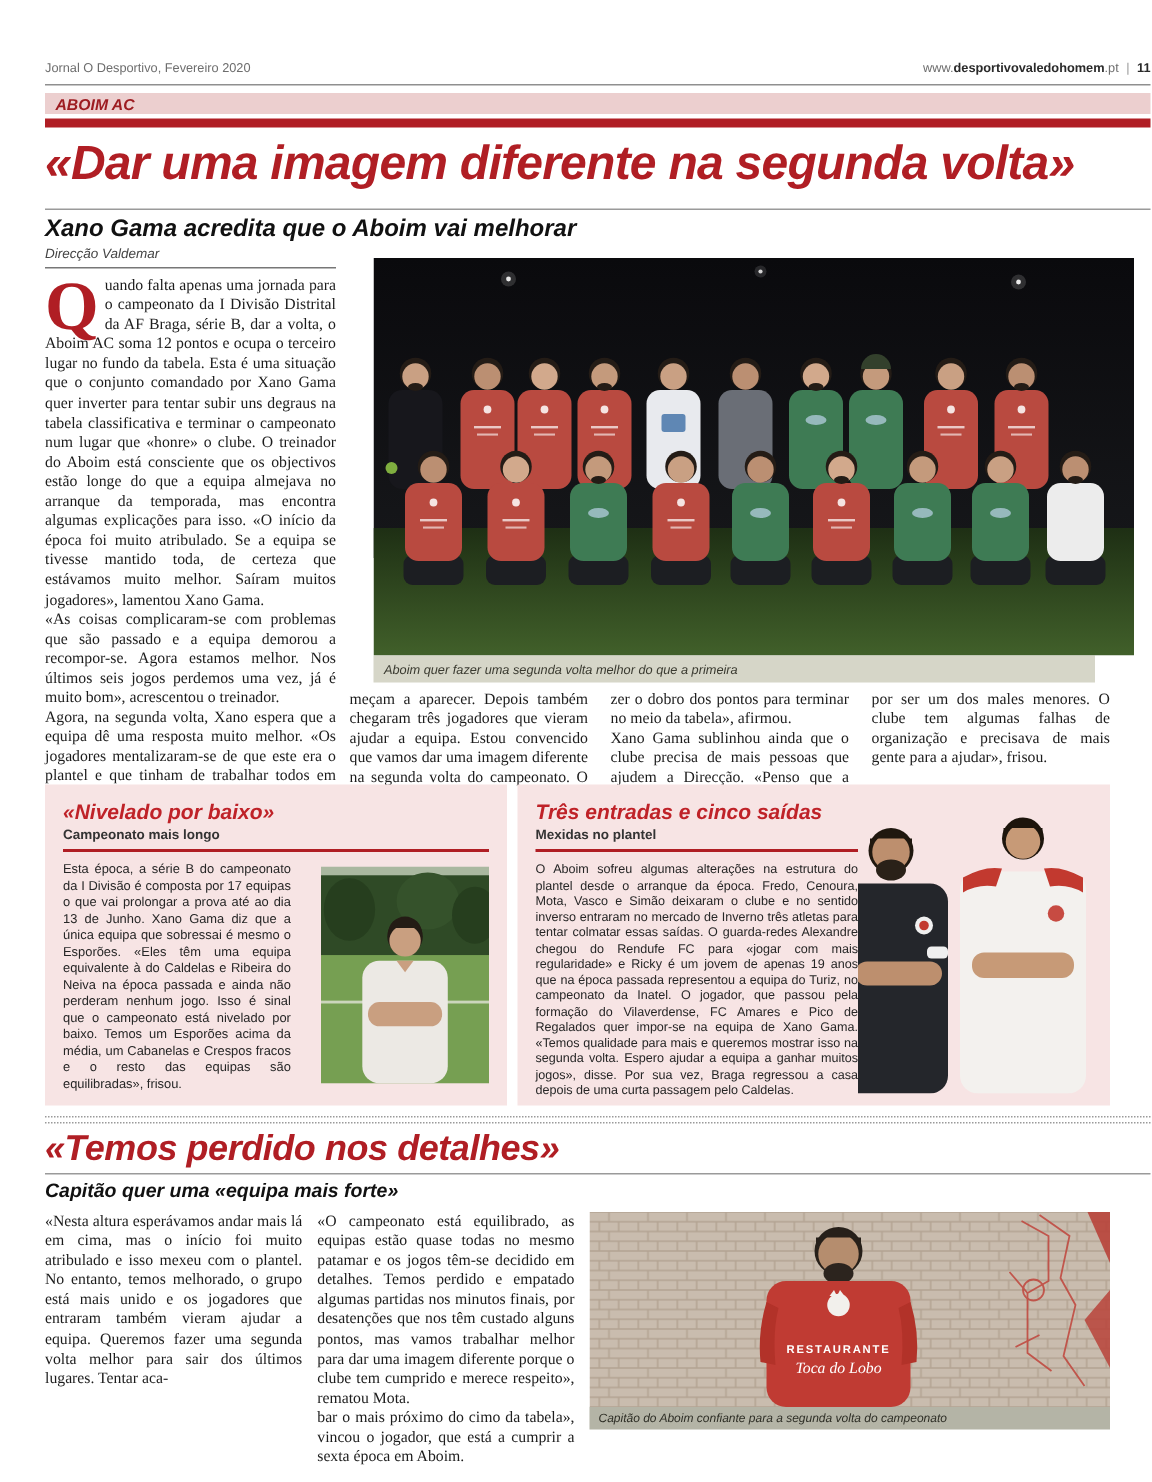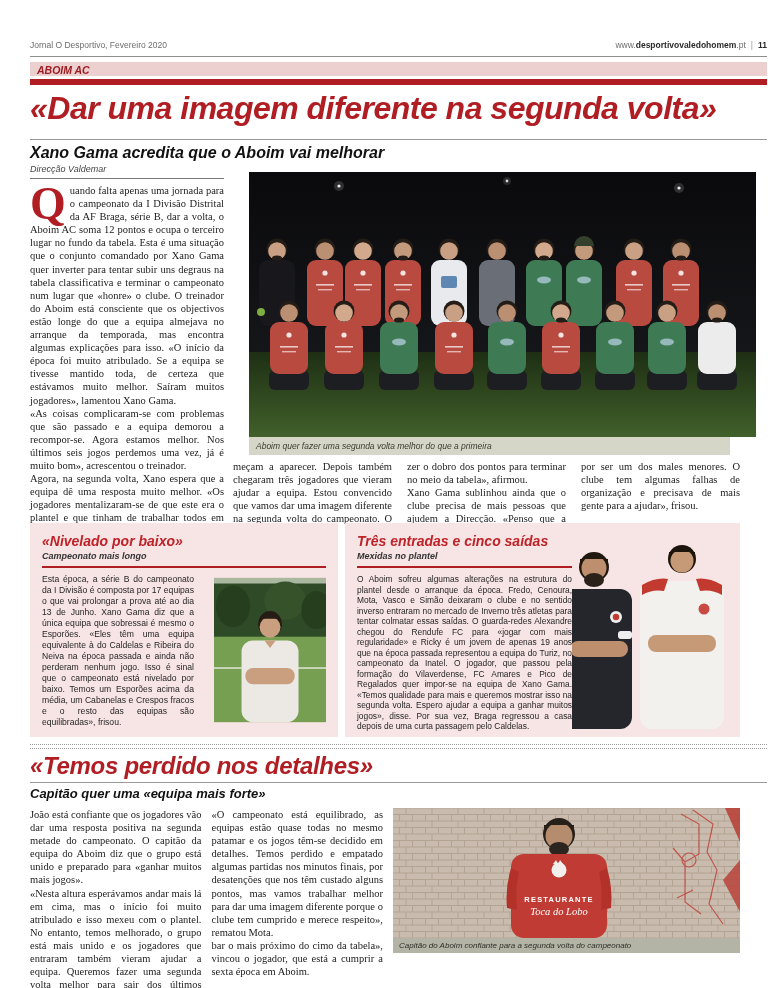--- a/index.html
+++ b/index.html
@@ -45,21 +45,21 @@
 
   
   .under-cols{top:460px;left:233px;width:507px;display:flex;gap:15px;}
   .under-cols .ucol{flex:1;}
 
   
   .infobox{background:#f7e4e4;box-sizing:border-box;padding:10px 12px;}
   .box1{top:523px;left:30px;width:308px;height:214px;}
   .box2{top:523px;left:345px;width:395px;height:214px;}
   .ib-title{color:#bf2228;font-weight:bold;font-style:italic;font-size:14px;}
-  .ib-sub{font-size:9px;font-weight:bold;font-style:italic;color:#333;margin-top:2px;}
+  .ib-sub{font-size:9px;font-weight:bold;color:#333;margin-top:2px;}
   .ib-rule{border-top:2px solid #b01e24;margin-top:5px;margin-bottom:6px;}
   .ib-text{font-size:8.6px;line-height:11px;text-align:justify;color:#262626;}
   .box1 .ib-flex{display:flex;gap:20px;}
   .box1 .ib-text{width:160px;}
   .box2 .ib-rule{width:215px;}
   .box2 .ib-text{width:215px;line-height:10.5px;font-size:8.4px;}
   .box2-photo{position:absolute;right:8px;top:8px;}
 
   
   .dotted-sep{top:744px;left:30px;right:30px;height:3px;
@@ -307,21 +307,20 @@
   </div>
 
   <div class="abs dotted-sep"></div>
 
   <div class="abs bottom-headline">«Temos perdido nos detalhes»</div>
   <div class="abs bottom-rule"></div>
   <div class="abs bottom-subhead">Capitão quer uma «equipa mais forte»</div>
 
   <div class="abs bottom-cols bodytext">
     <div class="bcol">
-      <p>João está confiante que os jogadores vão dar uma resposta positiva na segunda metade do campeonato. O capitão da equipa do Aboim diz que o grupo está unido e preparado para «ganhar muitos mais jogos».</p>
       <p>«Nesta altura esperávamos andar mais lá em cima, mas o início foi muito atribulado e isso mexeu com o plantel. No entanto, temos melhorado, o grupo está mais unido e os jogadores que entraram também vieram ajudar a equipa. Queremos fazer uma segunda volta melhor para sair dos últimos lugares. Tentar aca-</p>
     </div>
     <div class="bcol">
       <p>«O campeonato está equilibrado, as equipas estão quase todas no mesmo patamar e os jogos têm-se decidido em detalhes. Temos perdido e empatado algumas partidas nos minutos finais, por desatenções que nos têm custado alguns pontos, mas vamos trabalhar melhor para dar uma imagem diferente porque o clube tem cumprido e merece respeito», rematou Mota.</p>
       <p>bar o mais próximo do cimo da tabela», vincou o jogador, que está a cumprir a sexta época em Aboim.</p>
     </div>
   </div>
 
   <div class="abs captain-photo">
     <svg width="347" height="130" viewBox="0 0 347 130">

